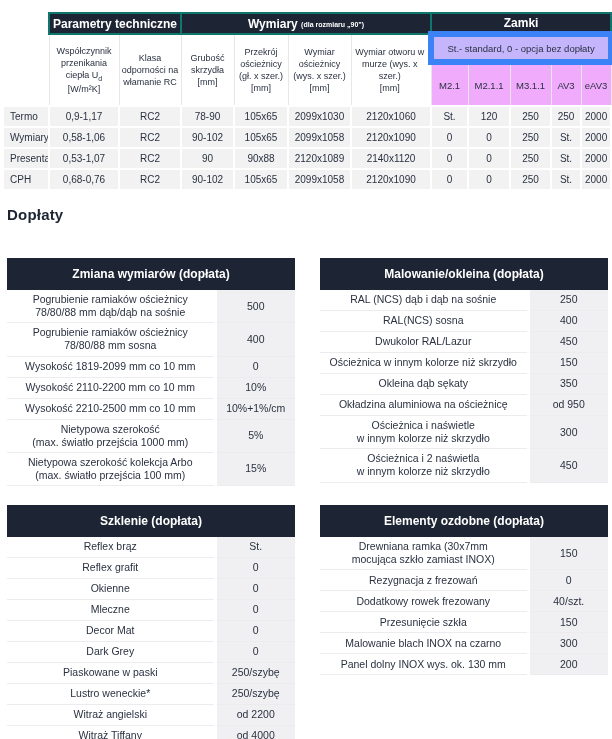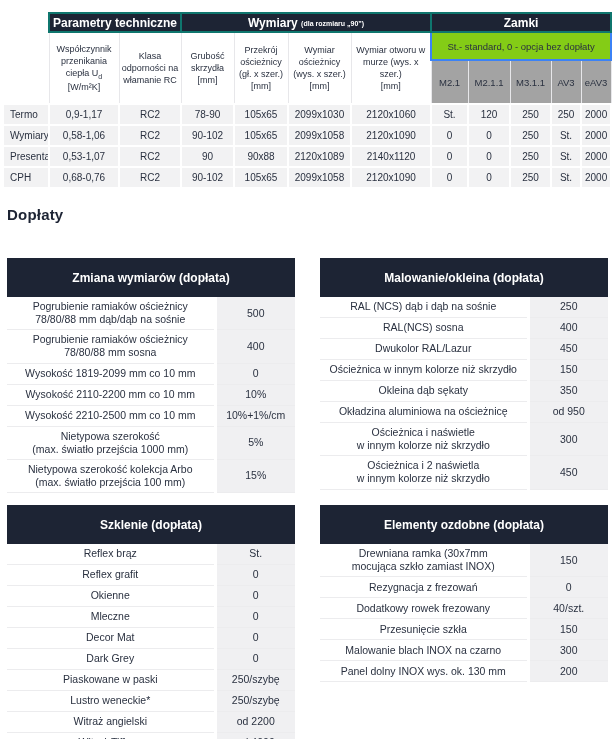--- a/index.html
+++ b/index.html
@@ -20,42 +20,42 @@
   table.spec tr.grp .grp-sub{font-size:7px;font-weight:bold;vertical-align:1px;}
   table.spec th.colhead{
     background:#fff;font-weight:normal;font-size:9px;line-height:1.35;
     border:1px solid #e7e7ea;padding:2px 1px;white-space:pre-line;
   }
   table.spec th.colhead sub{font-size:7px;}
   table.spec th.colhead .unit{display:block;}
   table.spec tr.hdr{height:28px;}
   table.spec tr.locks{height:44px;}
   table.spec th.stdnote{
-    background:#84cc16;font-weight:normal;font-size:9.5px;
-    border:2px solid #3b82f6;padding:1px 2px;
+    background:#c4b5fd;font-weight:normal;font-size:9.5px;
+    border:6px solid #3b82f6;padding:1px 2px;
   }
   table.spec tr.locks th{
-    background:#a3a3a3;font-weight:normal;font-size:9.5px;
+    background:#f0abfc;font-weight:normal;font-size:9.5px;
     border:1px solid #e7e7ea;padding:1px 0;
   }
   table.spec tbody td{
     background:#f2f2f3;font-size:10px;height:17px;
     border:2px solid #fff;padding:1px 1px;
   }
   table.spec tbody td:first-child{text-align:left;padding-left:6px;}
   
   .section-heading{
     position:absolute;left:7px;top:206px;
     font-size:15px;font-weight:bold;color:#1d2434;letter-spacing:.2px;
   }
   
   .sur{position:absolute;width:288px;border-collapse:collapse;table-layout:fixed;}
   .sur th{
     background:#1d2434;color:#fff;font-size:12px;font-weight:bold;
-    height:39px;text-align:center;padding:0 4px;
+    height:32px;text-align:center;padding:0 4px;
   }
   .sur td{
     font-size:10.5px;line-height:1.25;text-align:center;vertical-align:middle;
     border-bottom:1px solid #ececee;padding:3px 5px;height:14px;
   }
   .sur td:first-child{background:#fff;white-space:pre-line;}
   .sur td:last-child{background:#f0f0f2;border-left:3px solid #fff;}
   #table-zmiana{left:7px;top:258px;}
   #table-malowanie{left:320px;top:258px;}
   #table-szklenie{left:7px;top:505px;}

